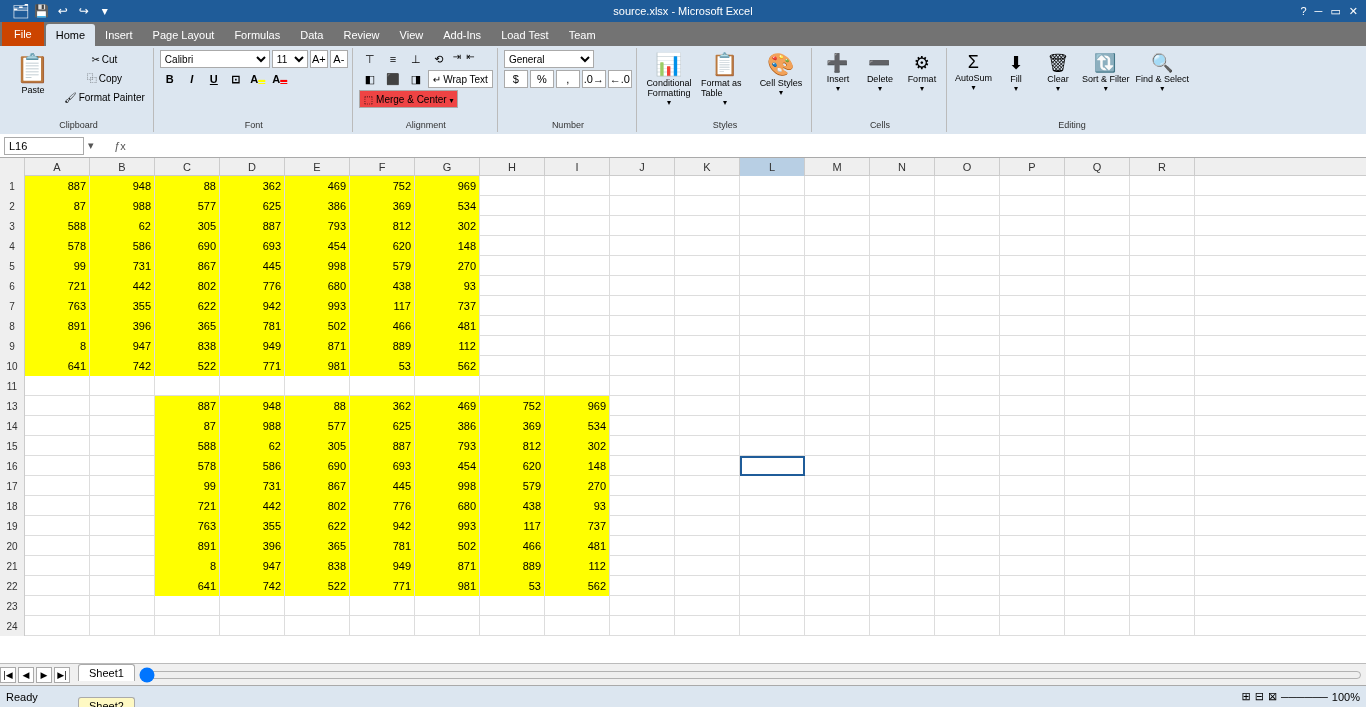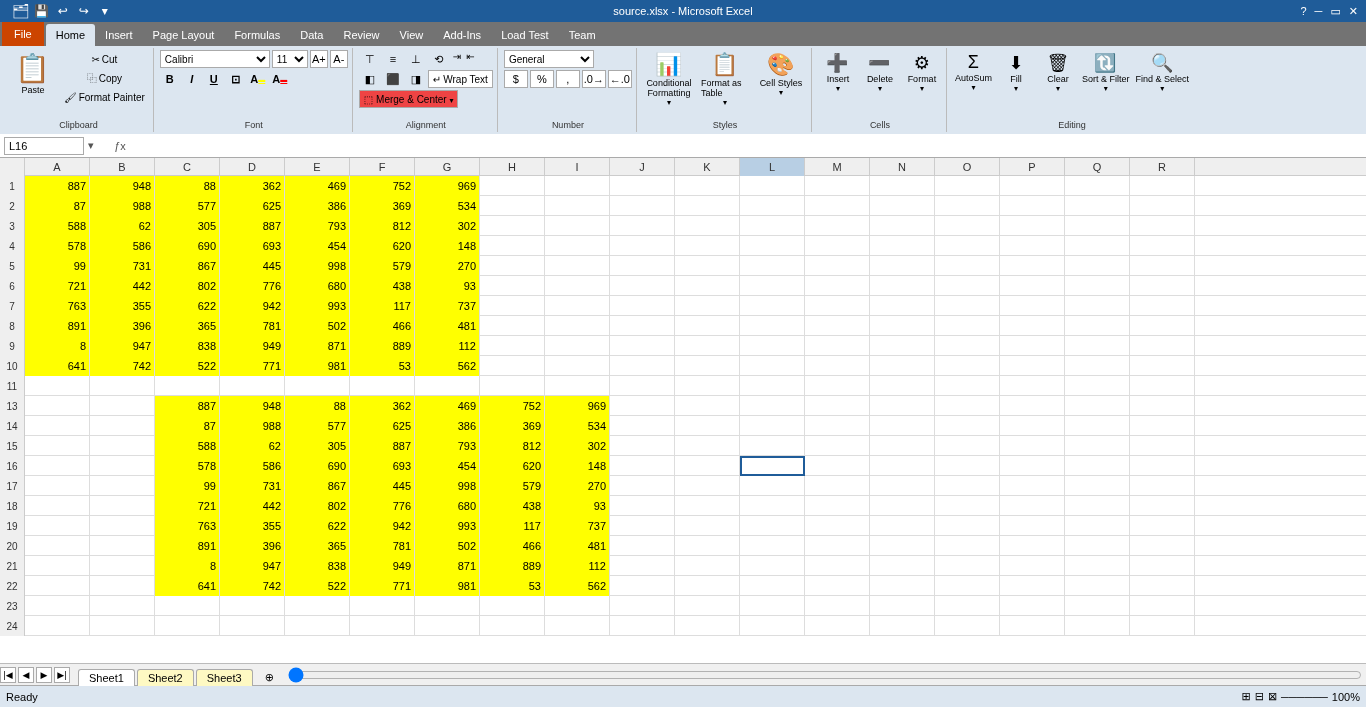--- a/index.html
+++ b/index.html
@@ -370,22 +370,23 @@
     .status-left { display: flex; gap: 8px; }
     .status-right { display: flex; align-items: center; gap: 4px; }
 
     
     .sheet-tabs {
       height: 22px;
       background: #dce6f0;
       display: flex;
       align-items: flex-end;
       padding-left: 4px;
-      gap: 2px;
+      gap: 16px;
       border-top: 1px solid #aaa;
+      flex-direction: column;
     }
     .sheet-tab {
       padding: 2px 10px;
       font-size: 11px;
       cursor: pointer;
       border: 1px solid #aaa;
       border-bottom: none;
       border-top-left-radius: 3px;
       border-top-right-radius: 3px;
       background: #fef9c3;

